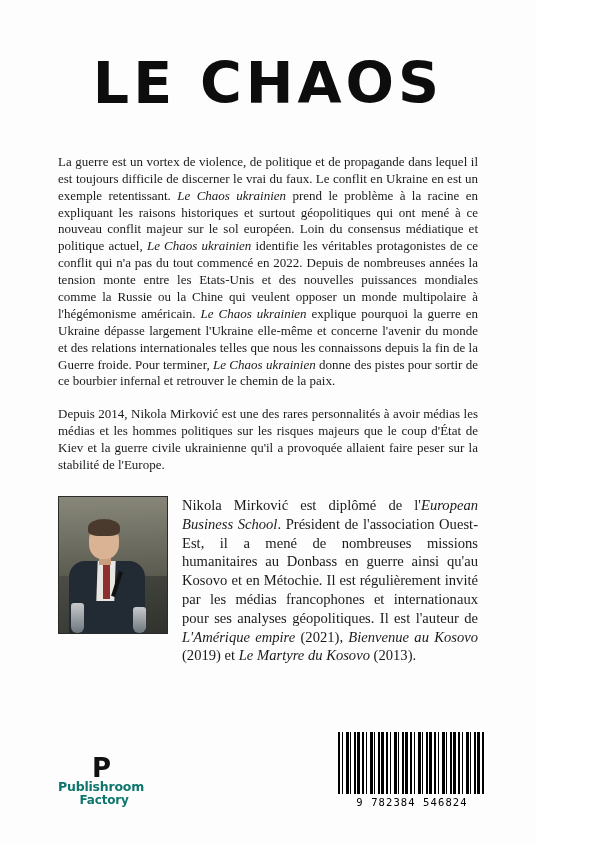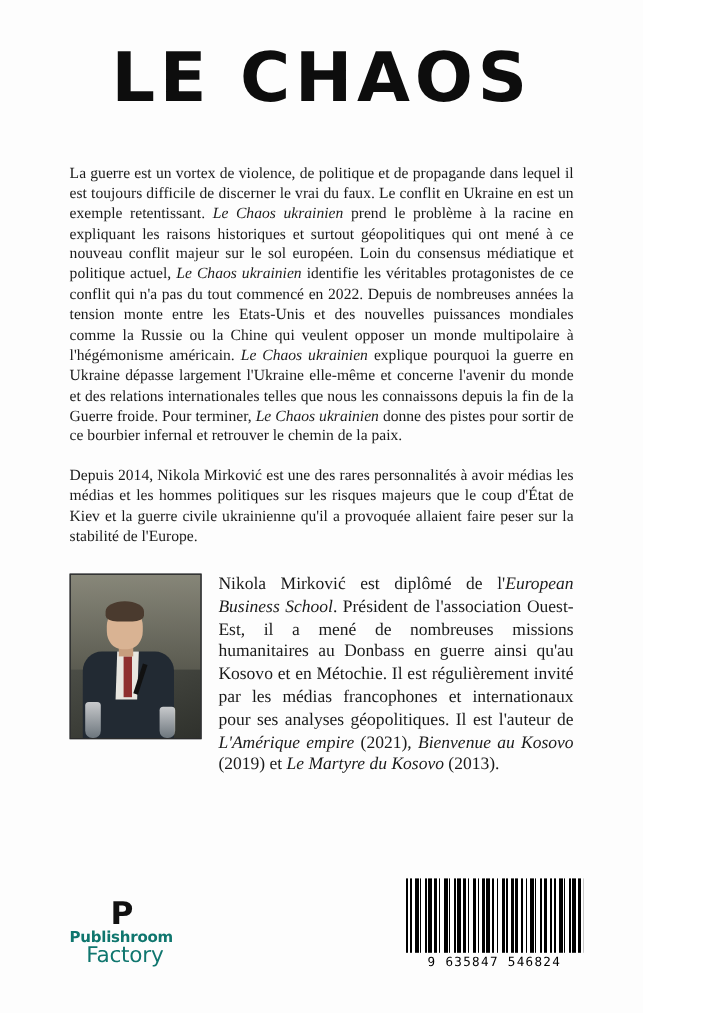--- a/index.html
+++ b/index.html
@@ -12,21 +12,21 @@
     background: #ffffff;
     font-family: "Liberation Serif", serif;
     color: #111111;
     overflow: hidden;
   }
   .page {
     position: relative;
     width: 536px;
     height: 844px;
     box-sizing: border-box;
-    padding: 0 58px;
+    padding: 18px 58px;
     background: #fdfdfd;
   }
 
   
   .title-block {
     padding-top: 38px;
     text-align: center;
   }
   .title-line {
     font-family: "DejaVu Sans", sans-serif;
@@ -177,22 +177,22 @@
   .pub-name {
     font-family: "DejaVu Sans", sans-serif;
     font-weight: 700;
     font-size: 12.5px;
     line-height: 1.02;
     color: #0f766e;
     letter-spacing: -0.2px;
   }
   .pub-name .sub {
     display: block;
-    font-weight: 400;
-    font-size: 18px;
+    font-weight: 700;
+    font-size: 12px;
     margin-left: 6px;
   }
 
   
   .barcode-wrap {
     text-align: center;
   }
   .barcode {
     width: 148px;
     height: 62px;
@@ -246,17 +246,17 @@
 
   <div class="footer">
 
     <div class="publisher">
       <div class="pub-mark">P</div>
       <div class="pub-name"><span>Publishroom</span><span class="sub">Factory</span></div>
     </div>
 
     <div class="barcode-wrap">
       <div class="barcode"></div>
-      <div class="barcode-digits">9 635847 546824</div>
+      <div class="barcode-digits">9 782384 546824</div>
     </div>
   </div>
 
 </div>
 
 </body></html>

